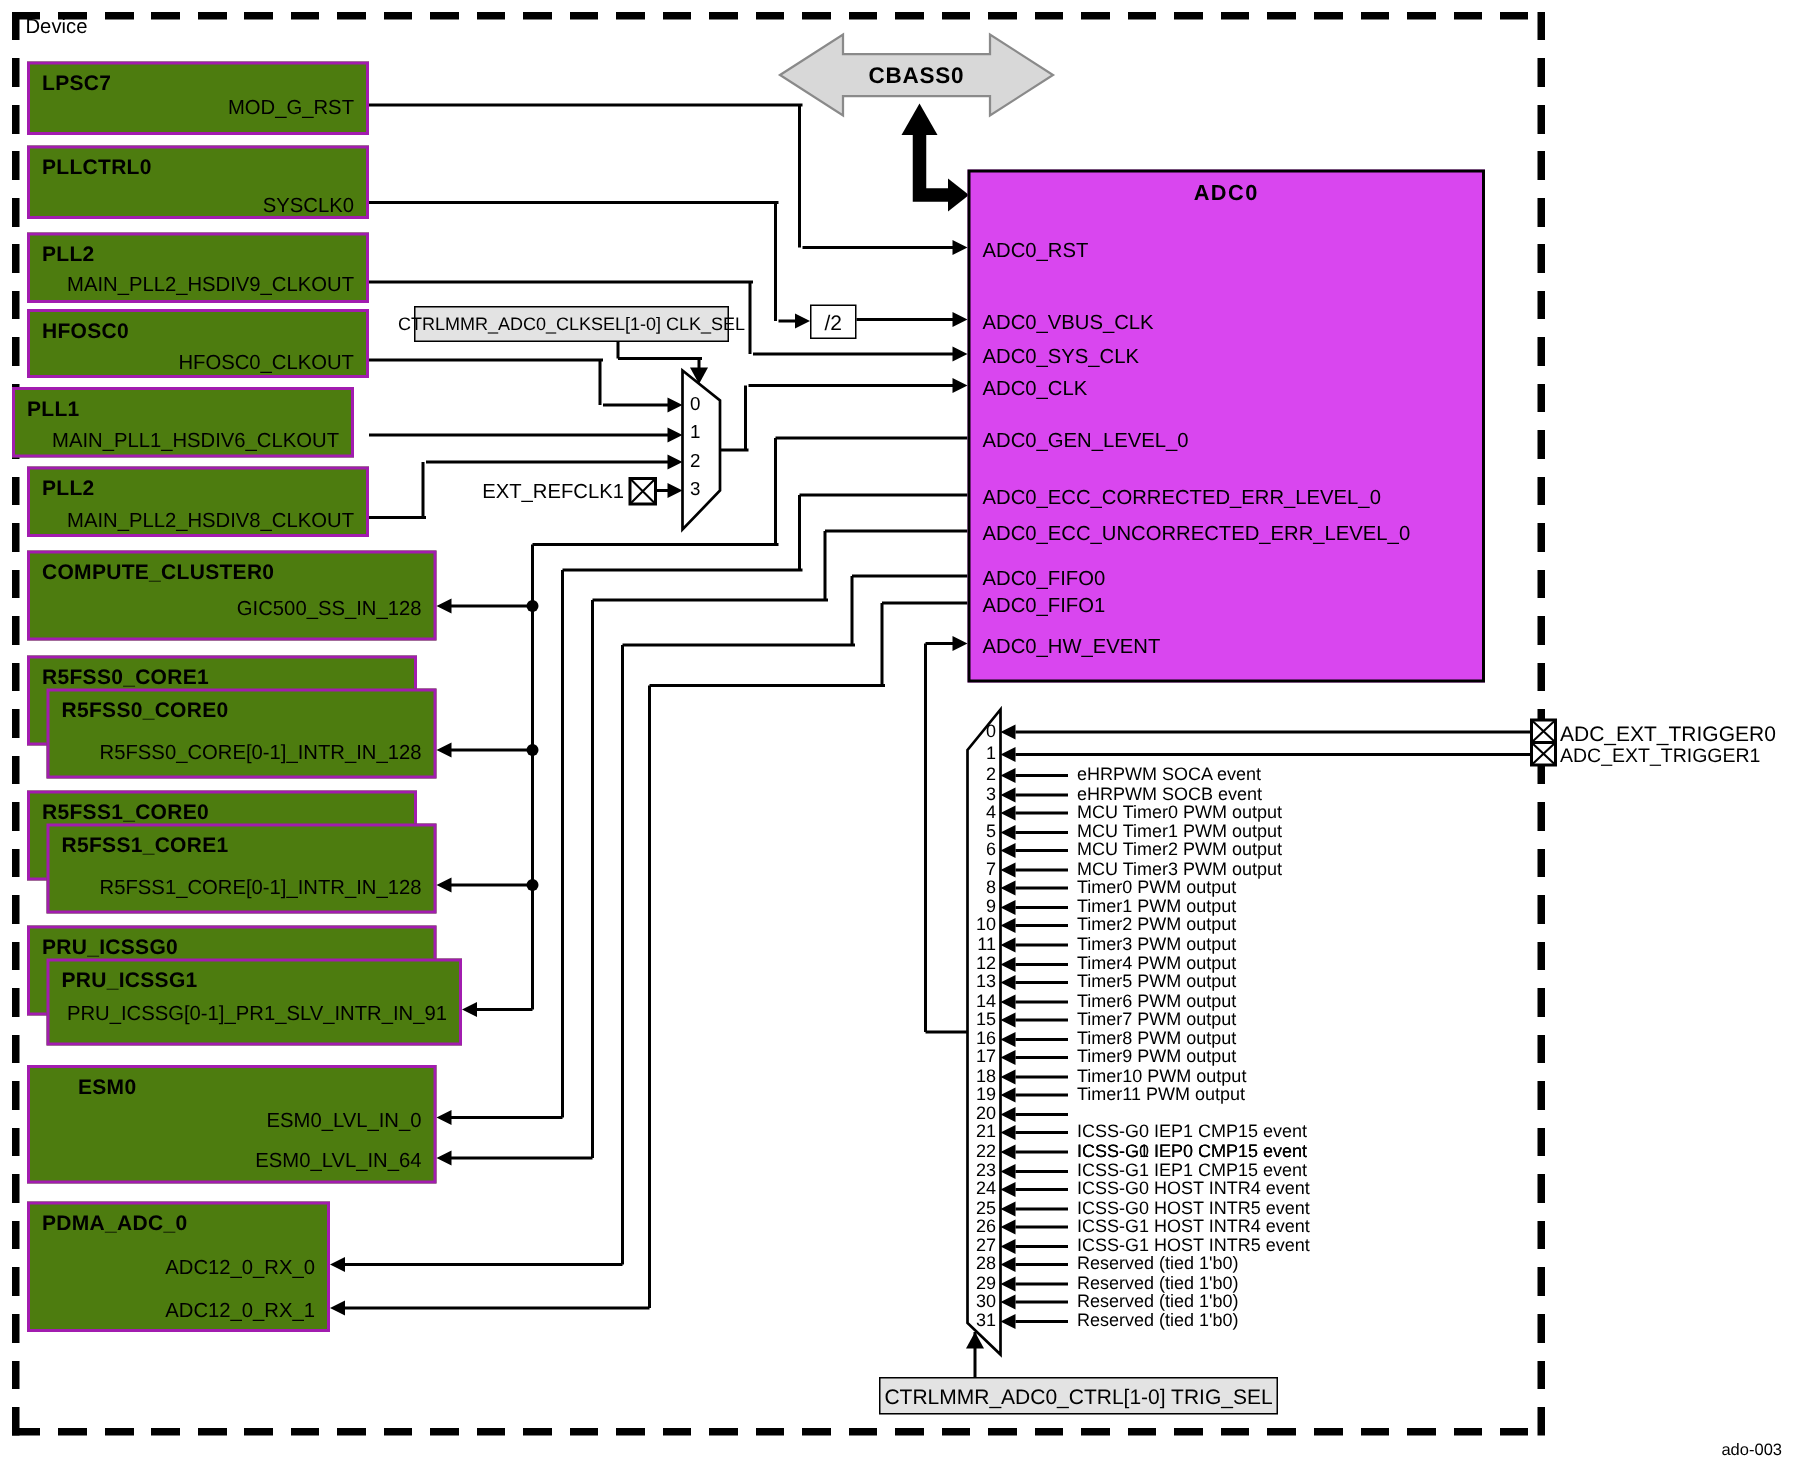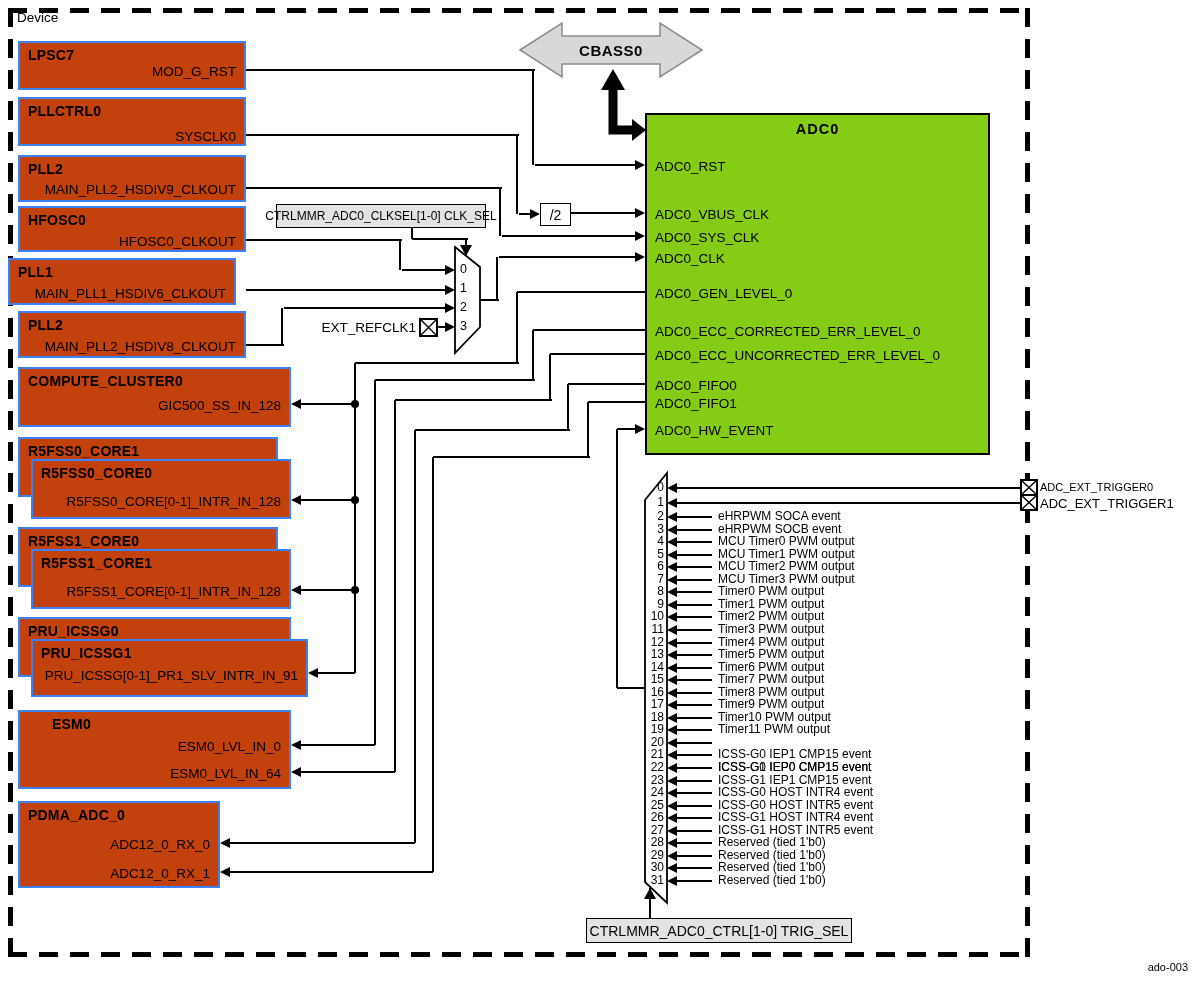--- a/index.html
+++ b/index.html
@@ -12,25 +12,25 @@
   
   .wire{position:absolute;background:#000;z-index:1;}
   
   .ar{position:absolute;width:0;height:0;z-index:3;}
   .ar.r{border-top:5px solid transparent;border-bottom:5px solid transparent;border-left:10px solid #000;}
   .ar.l{border-top:5px solid transparent;border-bottom:5px solid transparent;border-right:10px solid #000;}
   .ar.u{border-left:6px solid transparent;border-right:6px solid transparent;border-bottom:11px solid #000;}
   .ar.d{border-left:6px solid transparent;border-right:6px solid transparent;border-top:11px solid #000;}
   .dot{position:absolute;width:8px;height:8px;border-radius:50%;background:#000;z-index:3;}
   
-  .mod{position:absolute;background:#c2410c;border:2px solid #3b82f6;box-sizing:border-box;z-index:2;}
+  .mod{position:absolute;background:#4d7c0f;border:2px solid #a21caf;box-sizing:border-box;z-index:2;}
   .mt{font-weight:bold;font-size:14px;padding:4px 0 0 8px;letter-spacing:.2px;white-space:nowrap;}
   .ms{position:absolute;right:8px;font-size:13.5px;white-space:nowrap;z-index:4;}
   
-  #adc0-box{position:absolute;left:645px;top:113px;width:345px;height:342px;background:#84cc16;
+  #adc0-box{position:absolute;left:645px;top:113px;width:345px;height:342px;background:#d946ef;
             border:2px solid #000;box-sizing:border-box;z-index:2;}
   #adc0-title{position:absolute;top:6px;left:0;width:100%;text-align:center;font-weight:bold;
               font-size:14.5px;letter-spacing:1px;}
   .as{position:absolute;left:8px;font-size:13.5px;white-space:nowrap;}
   
   .ctrlbox{position:absolute;background:#e3e3e3;border:1.5px solid #000;box-sizing:border-box;
            display:flex;align-items:center;justify-content:center;white-space:nowrap;z-index:2;}
   #div2-box{position:absolute;left:540px;top:203px;width:31px;height:23px;background:#fff;
             border:1.5px solid #000;box-sizing:border-box;display:flex;align-items:center;
             justify-content:center;font-size:14px;z-index:2;}
@@ -304,21 +304,21 @@
   <div id="div2-box">/2</div>
   <span class="lbl" style="left:300px;top:320px;width:116px;text-align:right;font-size:13.5px;">EXT_REFCLK1</span>
 
   <span class="muxnum" style="left:460px;top:262px;">0</span>
   <span class="muxnum" style="left:460px;top:281px;">1</span>
   <span class="muxnum" style="left:460px;top:300px;">2</span>
   <span class="muxnum" style="left:460px;top:319px;">3</span>
 
   <div class="ctrlbox" style="left:586px;top:918px;width:266px;height:25px;font-size:14px;">CTRLMMR_ADC0_CTRL[1-0] TRIG_SEL</div>
 
-  <span class="lbl" style="left:1040px;top:481px;font-size:11px;">ADC_EXT_TRIGGER0</span>
+  <span class="lbl" style="left:1040px;top:481px;font-size:14px;">ADC_EXT_TRIGGER0</span>
   <span class="lbl" style="left:1040px;top:496px;font-size:13px;">ADC_EXT_TRIGGER1</span>
 
   <span class="lbl" style="right:8px;top:961px;font-size:11px;">ado-003</span>
 <span class="trignum" style="left: 638px; top: 480px;">0</span>
     <span class="trignum" style="left: 638px; top: 495px;">1</span>
     <span class="trignum" style="left: 638px; top: 509px;">2</span>
     <span class="triglbl" style="left: 718px; top: 509px;">eHRPWM SOCA event</span>
     <span class="trignum" style="left: 638px; top: 522px;">3</span>
     <span class="triglbl" style="left: 718px; top: 522px;">eHRPWM SOCB event</span>
     <span class="trignum" style="left: 638px; top: 534px;">4</span>

